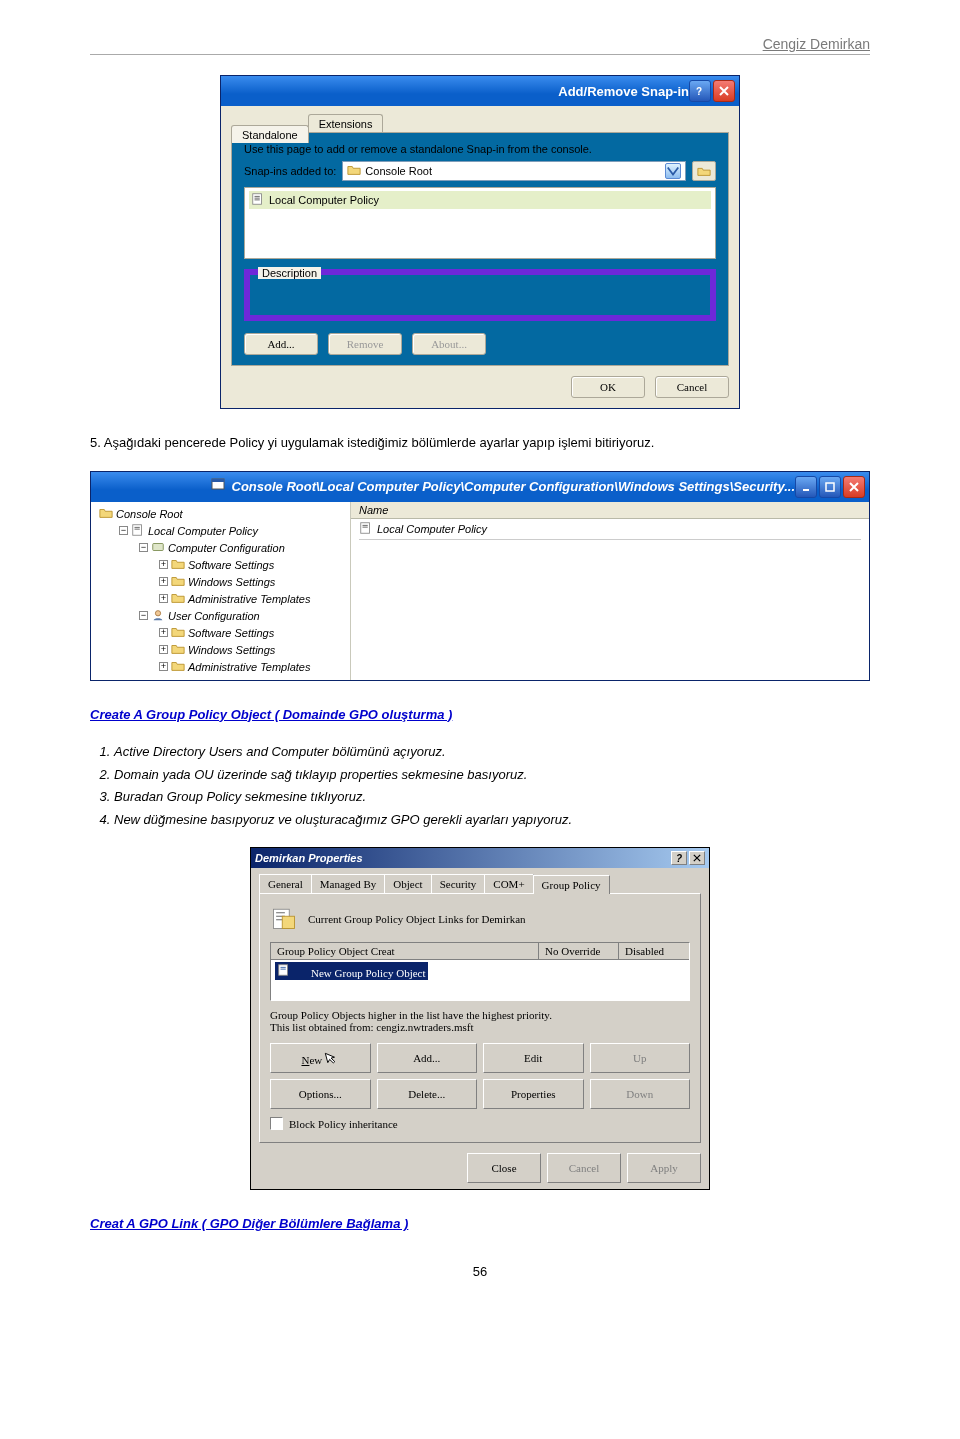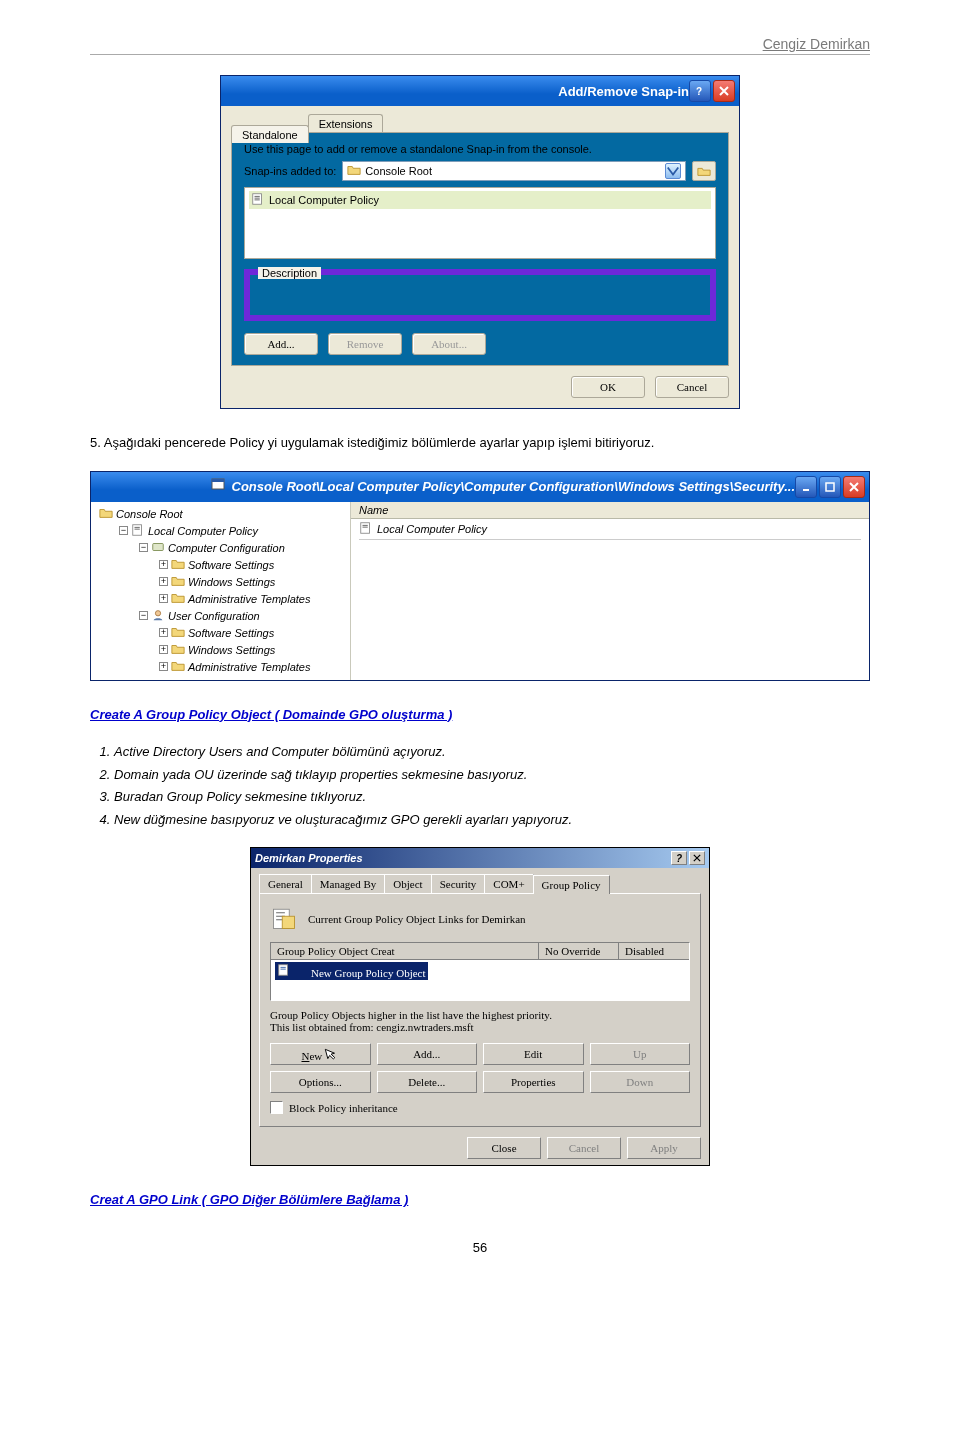--- a/index.html
+++ b/index.html
@@ -185,21 +185,21 @@
   .classic-list {
     border:1px solid #808080;
     border-right-color:#fff; border-bottom-color:#fff;
     background:#fff; margin:8px 0;
   }
   .classic-list-header { display:flex; background:#d4d0c8; border-bottom:1px solid #808080; }
   .classic-list-header div { padding:2px 6px; border-right:1px solid #808080; font-size:11px; }
   .classic-list-body { height:40px; padding:2px 4px; }
   .sel-item { background:#0a246a; color:#fff; padding:1px 2px; display:inline-flex;align-items:flex-end;gap:20px; }
   .classic-btn {
-    min-width:74px; height:22px;
+    min-width:74px; height:30px;
     background:#d4d0c8;
     border:1px solid #fff; border-right-color:#808080; border-bottom-color:#808080;
     font-family:Tahoma;font-size:11px; padding:0 10px;
   }
   .classic-btn.dis { color:#808080; }
   .gridbtns { display:grid; grid-template-columns: repeat(4,1fr); gap:6px; margin:10px 0 8px 0; }
   .chk { display:flex;align-items:center;gap:6px; margin-top:6px; }
   .chk .box { width:13px;height:13px;border:1px solid #808080;border-right-color:#fff;border-bottom-color:#fff;background:#fff; }
 
   .pagenum { text-align:center; margin-top:30px; font-size:13px; }

